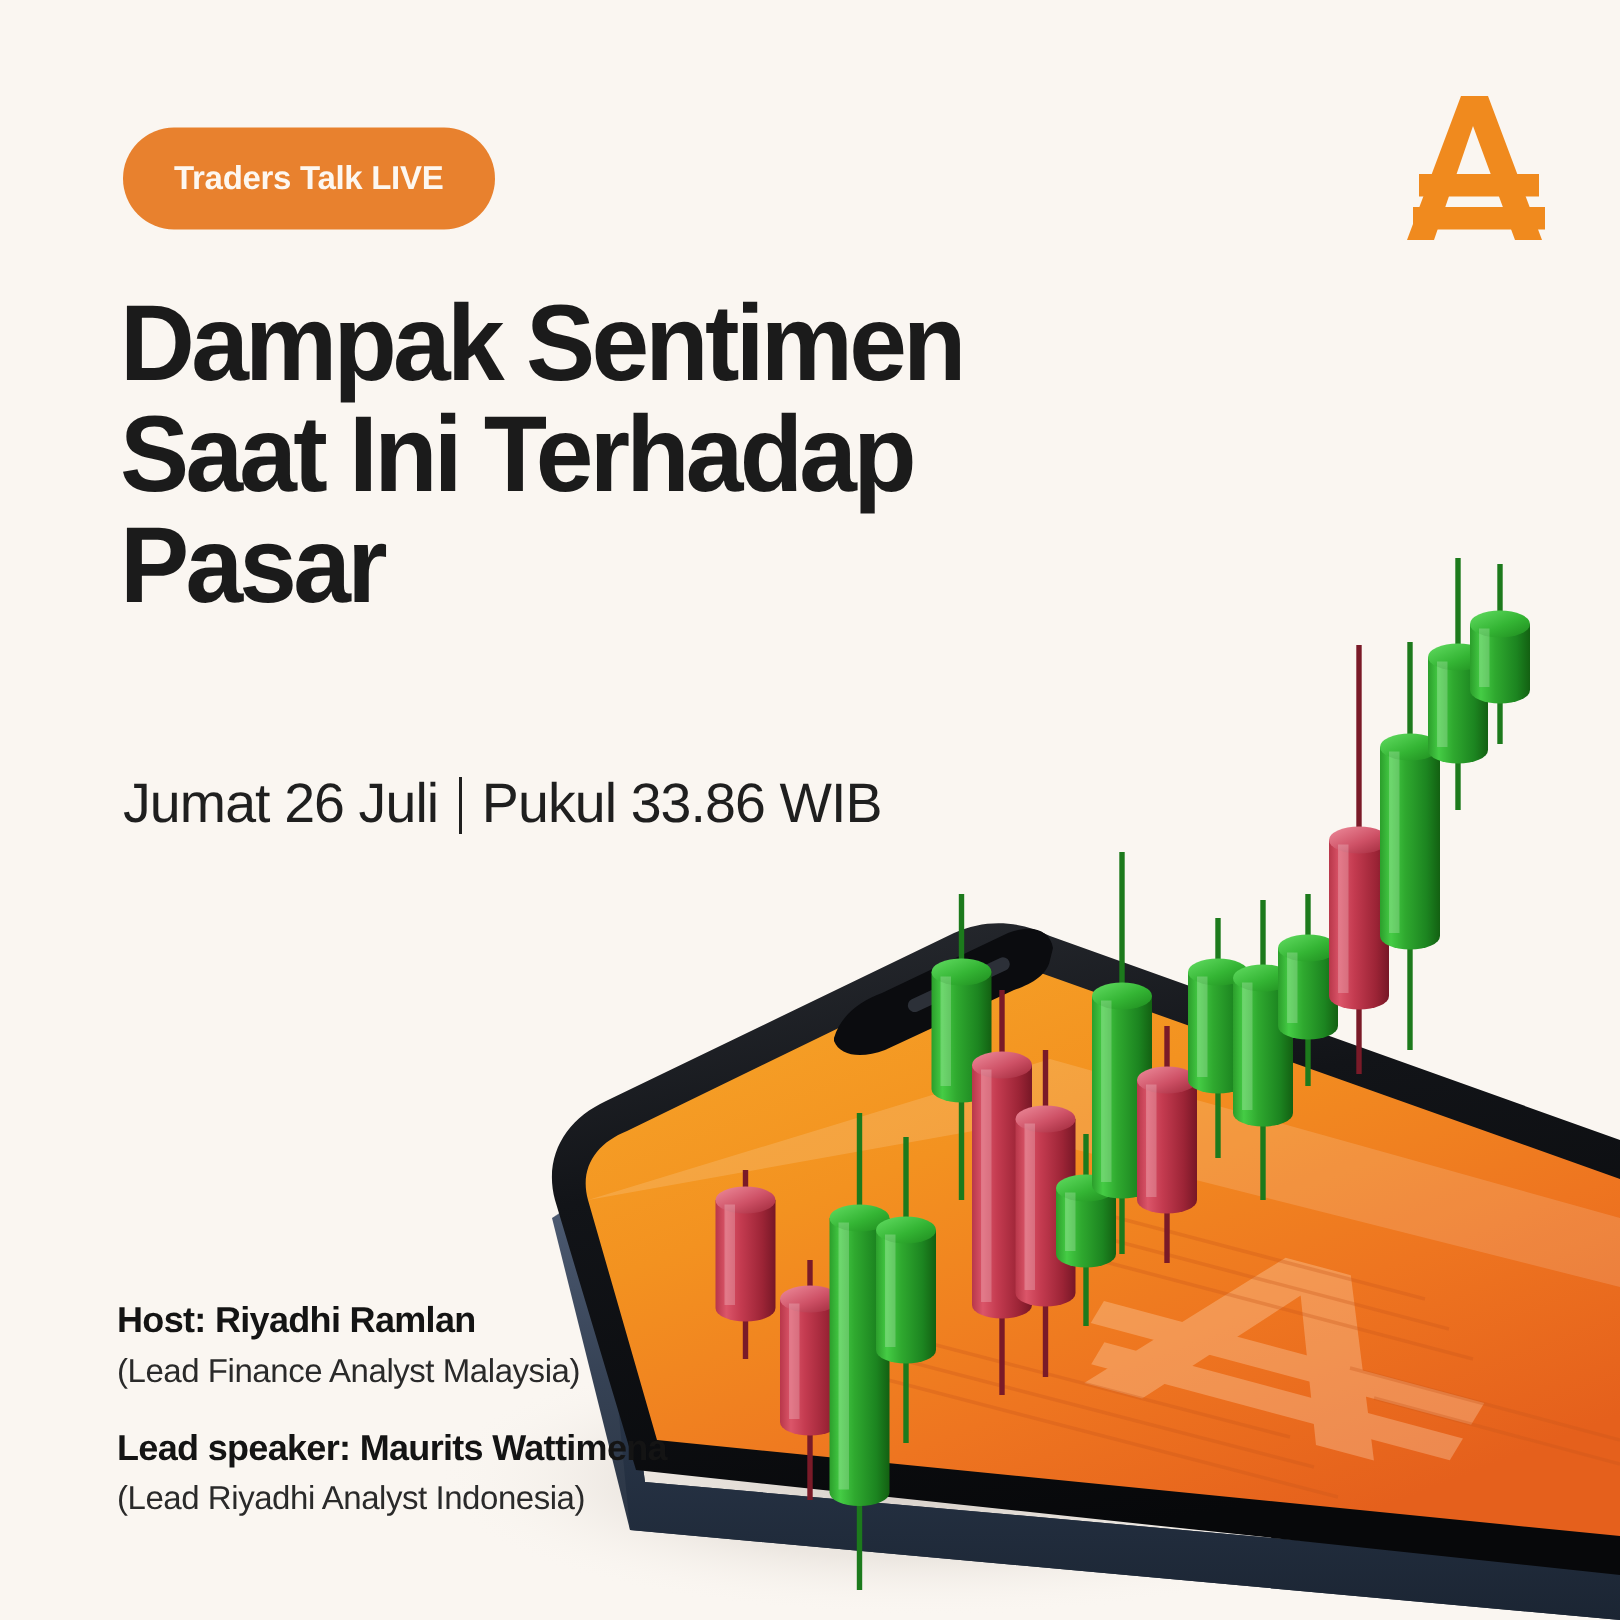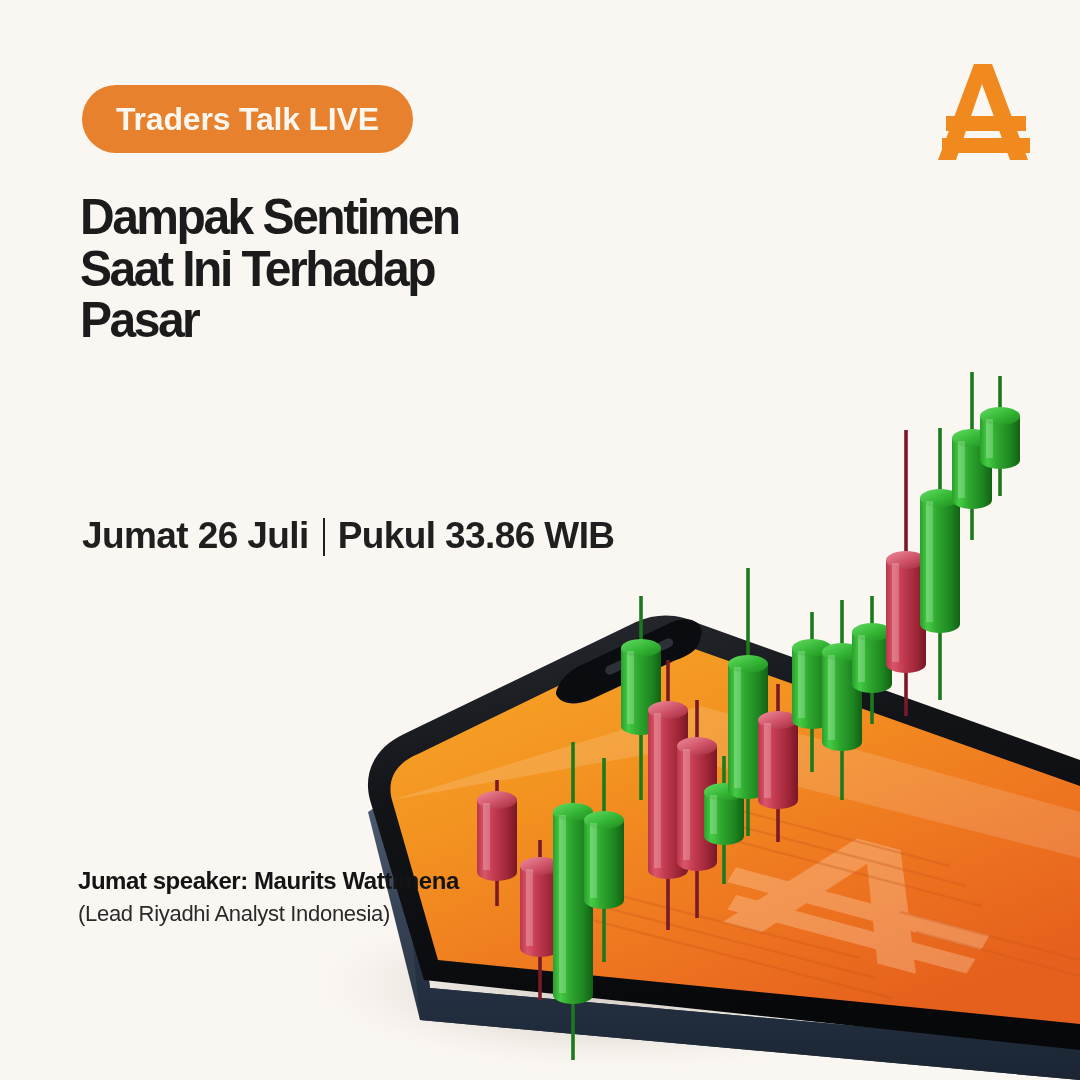--- a/index.html
+++ b/index.html
@@ -24,42 +24,42 @@
   
   #content { position:absolute; left:0; top:0; width:1080px; height:1080px; }
 
   .badge {
     position:absolute; left:82px; top:85px;
     height:68px; padding:0 34px;
     display:flex; align-items:center;
     background:#E8812E;
     border-radius:34px;
     color:#FDF7F0;
-    font-size:32px; font-weight:bold;
+    font-size:22px; font-weight:bold;
     letter-spacing:-0.2px;
     white-space:nowrap;
   }
 
   .headline {
     position:absolute; left:80px; top:192px;
     width:720px;
     color:#1B1B1B;
-    font-size:50px;
+    font-size:72px;
     font-weight:bold;
     line-height:1.03;
     letter-spacing:-2.6px;
   }
   .headline .hl-line { display:block; white-space:nowrap;
     transform:scaleX(0.96); transform-origin:left center; }
 
   .datetime {
     position:absolute; left:82px; top:515px;
     color:#1F1F1F;
     font-size:37px;
-    font-weight:700;
+    font-weight:400;
     letter-spacing:-0.6px;
     white-space:nowrap;
     display:flex; align-items:center;
   }
   .datetime .sep {
     display:inline-block;
     width:2px; height:38px;
     background:#1F1F1F;
     margin:0 13px 0 14px;
     position:relative; top:1px;
@@ -314,21 +314,25 @@
     </h1>
 
     <div class="datetime">
       <span>Jumat 26 Juli</span>
       <span class="sep"></span>
       <span>Pukul 33.86 WIB</span>
     </div>
 
     <div class="credits">
       <div class="credit-block">
-        <div class="credit-name">Jumat speaker: Maurits Wattimena</div>
+        <div class="credit-name">Host: Riyadhi Ramlan</div>
+        <div class="credit-role">(Lead Finance Analyst Malaysia)</div>
+      </div>
+      <div class="credit-block">
+        <div class="credit-name">Lead speaker: Maurits Wattimena</div>
         <div class="credit-role">(Lead Riyadhi Analyst Indonesia)</div>
       </div>
     </div>
 
     <svg class="logo" viewBox="0 0 106 104">
       <g fill="#F08A1E">
         <path d="M8 100 L44 4 L62 4 L98 100 L80 100 L52 24 L26 100 Z"></path>
         <path d="M16 56 L96 56 L96 71 L16 71 Z"></path>
         <path d="M12 78 L100 78 L100 93 L12 93 Z"></path>
       </g>

